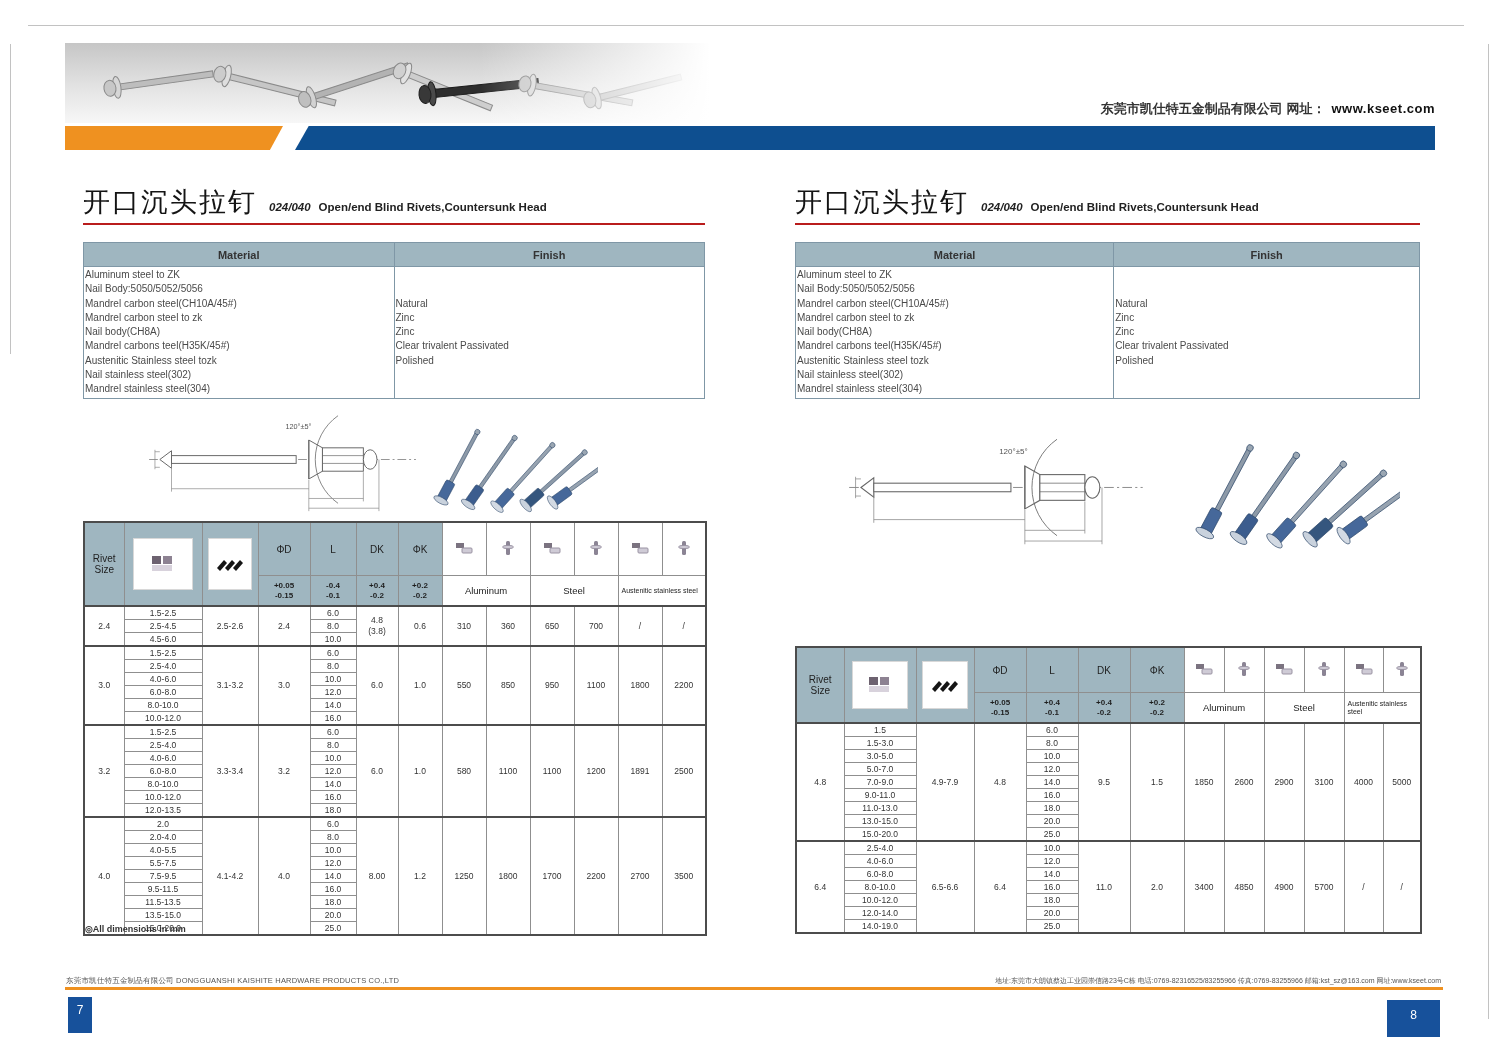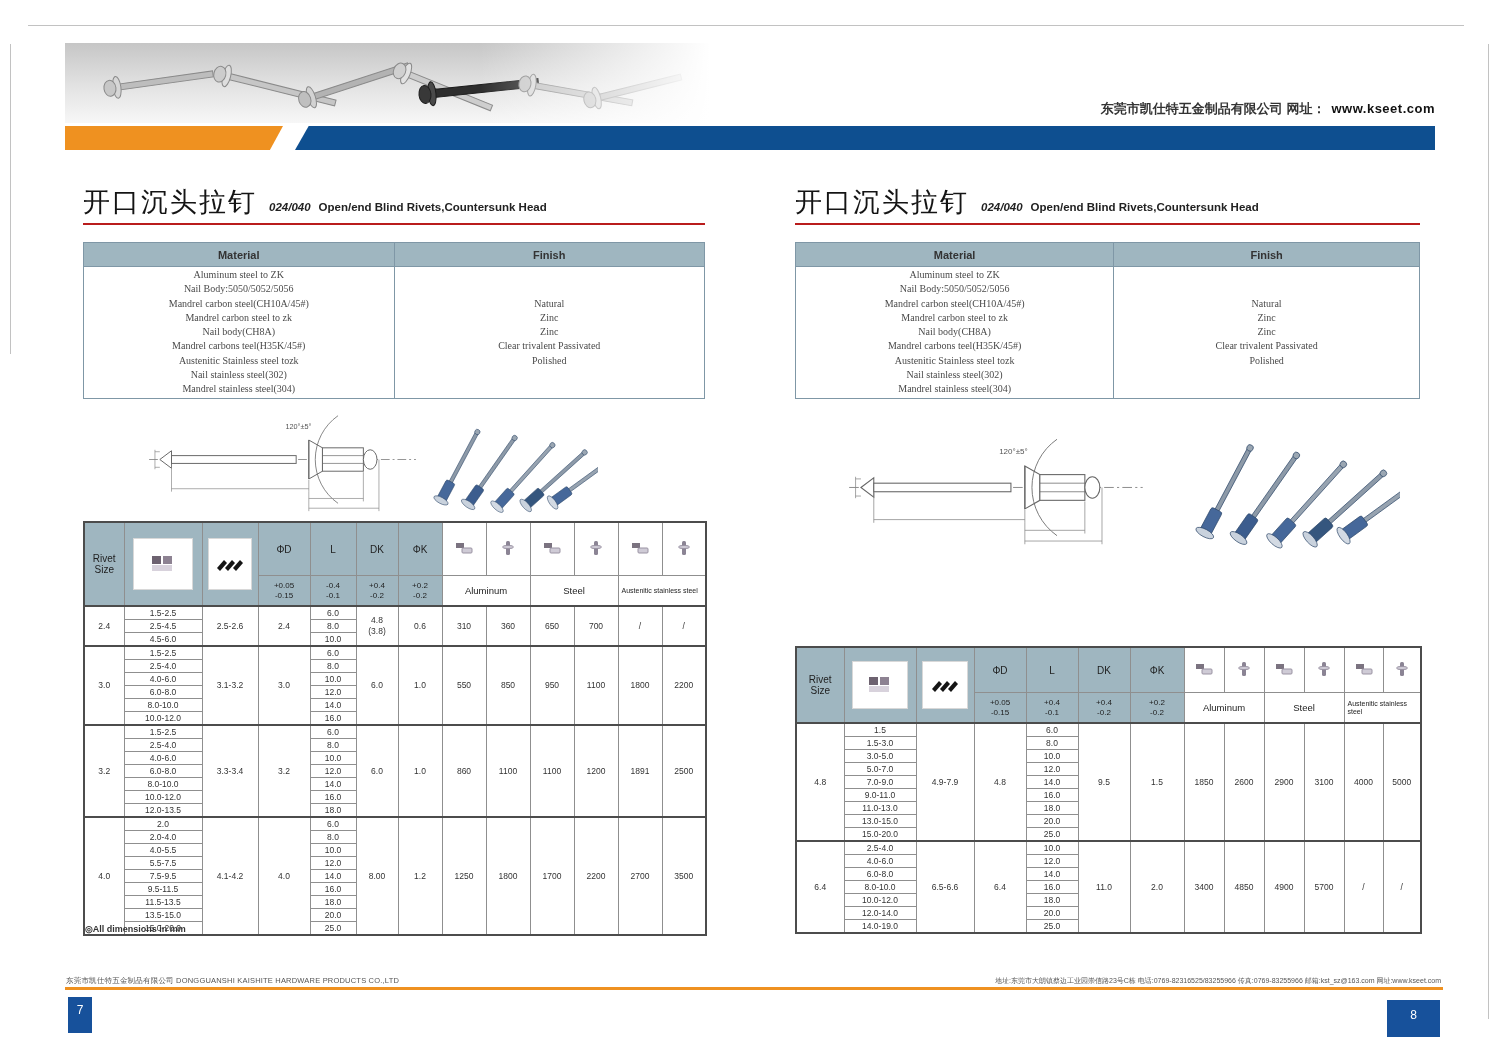--- a/index.html
+++ b/index.html
@@ -33,33 +33,33 @@
   .title-row{position:absolute;left:0;top:12px;width:100%;border-bottom:2px solid #b91c1c;
     display:flex;align-items:flex-end;padding-bottom:7px;}
   .title-cn{font-size:27px;color:#141414;letter-spacing:2px;font-weight:500;line-height:28px;}
   .title-sub{font-size:11.5px;font-weight:700;color:#222;margin-left:12px;padding-bottom:3px;}
   .title-sub .code{margin-right:8px;font-style:italic;}
 
   
   .mat{position:absolute;left:0;top:66px;width:100%;border-collapse:collapse;}
   .mat th{background:#9fb6c0;border:1px solid #7f97a6;height:21px;font-size:11px;font-weight:700;color:#333;}
   .mat td{border:1px solid #7f97a6;height:128px;vertical-align:middle;background:#fff;}
-  .mat .lines div{text-align:center;font-size:10px;color:#4a4a4a;line-height:14.3px;font-family:Liberation Serif, serif;}
+  .mat .lines div{font-size:10px;color:#4a4a4a;line-height:14.3px;}
 
   
   .diagram,.bluephoto{position:absolute;}
   svg text{font-family:"Liberation Sans",sans-serif;}
 
   
   .spec{position:absolute;left:0;border-collapse:collapse;table-layout:fixed;width:100%;
     font-size:8.5px;color:#333;border:2px solid #4c4c4c;}
   .spec th,.spec td{border:1px solid #8f8f8f;text-align:center;padding:0;overflow:hidden;}
   .spec thead th{background:#9fb6c0;font-weight:400;color:#1e1e1e;font-size:10px;}
   .spec thead th.white{background:#fff;}
-  .spec thead th.tol{font-size:8px;line-height:9.5px;font-weight:400;}
+  .spec thead th.tol{font-size:8px;line-height:9.5px;font-weight:700;}
   .spec thead th.mat2{font-size:9.5px;color:#222;}
   .spec thead th.small{font-size:7px;text-align:left;padding-left:3px;line-height:7.5px;}
   .spec tbody td{height:12px;line-height:11px;background:#fff;}
   .spec tbody tr.group-start td{border-top:2px solid #4c4c4c;}
   .pg7 .spec th.h1{height:52px;} .pg8 .spec th.h1{height:44px;}
   .spec th.h2{height:29px;}
   .pre{white-space:pre-line;}
   .thumb{display:flex;align-items:center;justify-content:center;background:#fff;
     width:76%;height:62%;margin:4px auto;border:1px solid #d8d8d8;}
 
@@ -380,21 +380,21 @@
             <td>16.0</td>
           </tr>
           <tr class="group-start">
             <td rowspan="7">3.2</td>
             <td>1.5-2.5</td>
             <td rowspan="7">3.3-3.4</td>
             <td rowspan="7">3.2</td>
             <td>6.0</td>
             <td rowspan="7" class="pre">6.0</td>
             <td rowspan="7">1.0</td>
-            <td rowspan="7">860</td>
+            <td rowspan="7">580</td>
             <td rowspan="7">1100</td>
             <td rowspan="7">1100</td>
             <td rowspan="7">1200</td>
             <td rowspan="7">1891</td>
             <td rowspan="7">2500</td>
           </tr>
           <tr>
             <td>2.5-4.0</td>
             <td>8.0</td>
           </tr>

